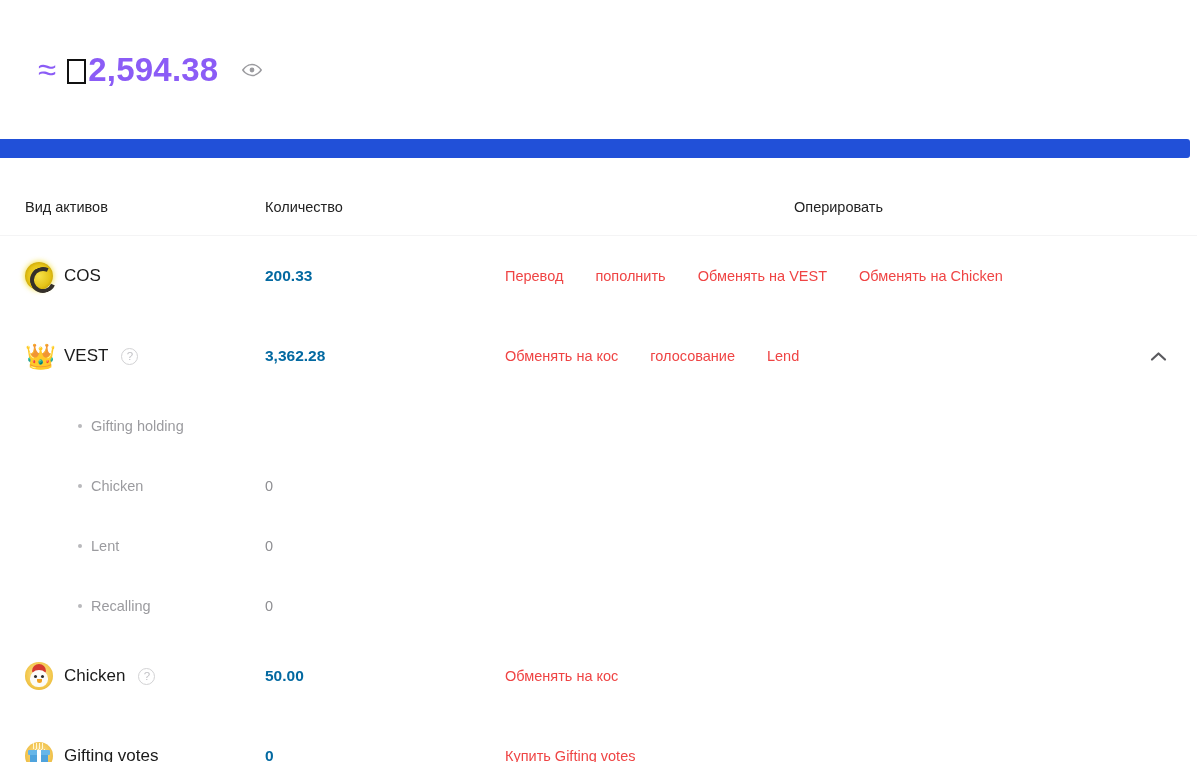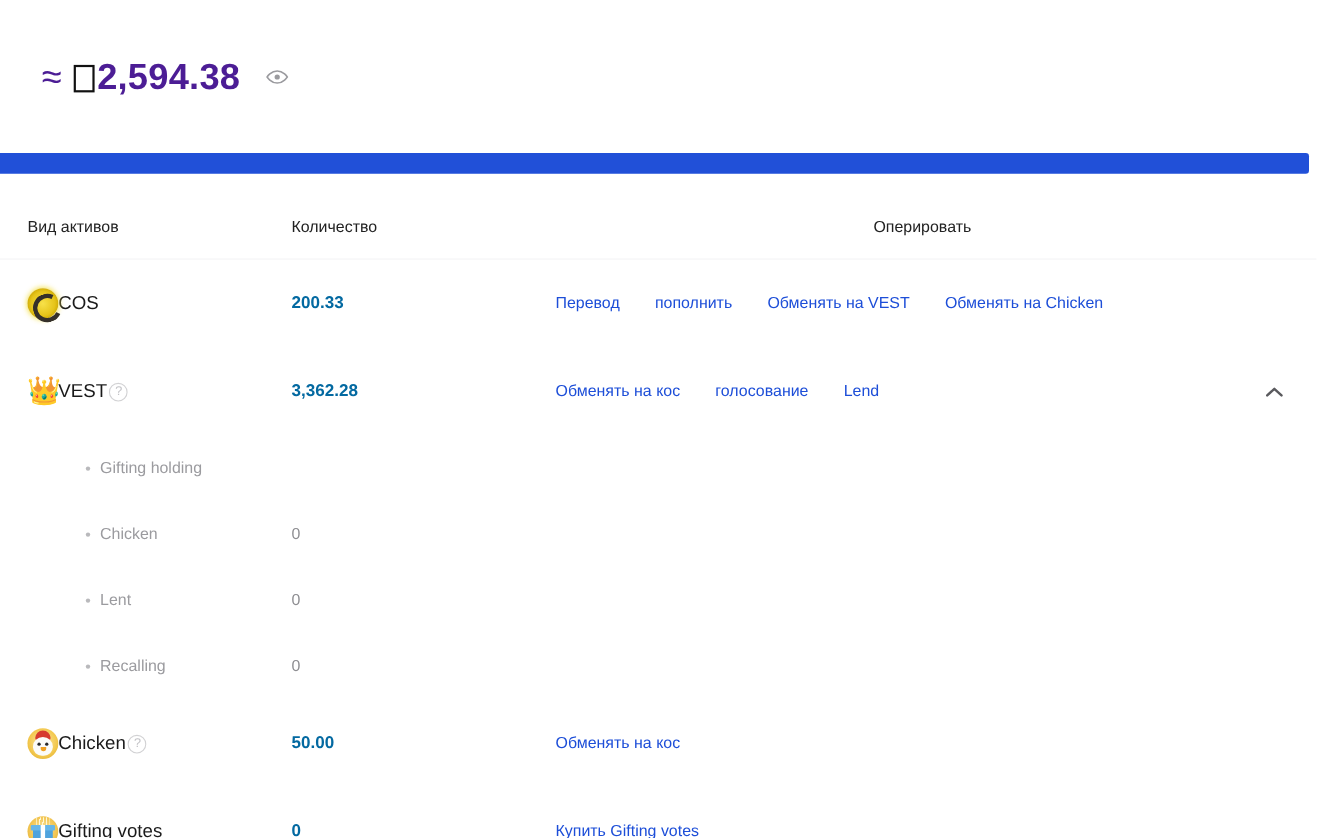--- a/index.html
+++ b/index.html
@@ -26,21 +26,21 @@
     top: 0;
     width: 1197px;
     height: 139px;
     display: flex;
     align-items: center;
     padding-left: 38px;
   }
   .balance-amount {
     font-size: 33px;
     font-weight: 700;
-    color: #4c1d95;
+    color: #8b5cf6;
     letter-spacing: 0.2px;
     white-space: nowrap;
     line-height: 1;
   }
   .approx-sign { font-weight: 400; margin-right: 11px; }
   .currency-box {
     display: inline-block;
     width: 19px;
     height: 25px;
     border: 2px solid #111111;
@@ -96,20 +96,21 @@
     min-height: 80px;
     padding: 0 25px;
     position: relative;
   }
 
   .asset-cell {
     width: 240px;
     flex: 0 0 240px;
     display: flex;
     align-items: center;
+    gap: 11px;
   }
   .asset-name {
     font-size: 17px;
     color: #1a1a1a;
     font-weight: 400;
   }
   .amount-cell {
     width: 240px;
     flex: 0 0 240px;
     font-size: 15.5px;
@@ -117,21 +118,21 @@
     color: #0369a1;
   }
   .actions-cell {
     flex: 1 1 auto;
     display: flex;
     align-items: center;
     gap: 32px;
   }
   .action-link {
     font-size: 14.5px;
-    color: #1d4ed8;
+    color: #ef4444;
     cursor: pointer;
     white-space: nowrap;
   }
 
   
   .token-icon {
     width: 28px;
     height: 28px;
     flex: 0 0 28px;
     border-radius: 50%;

